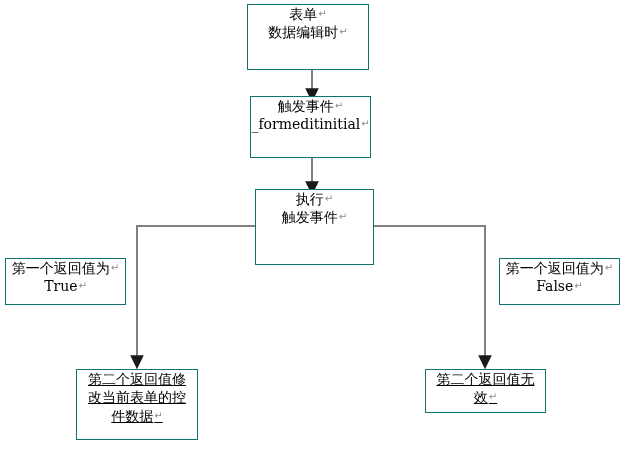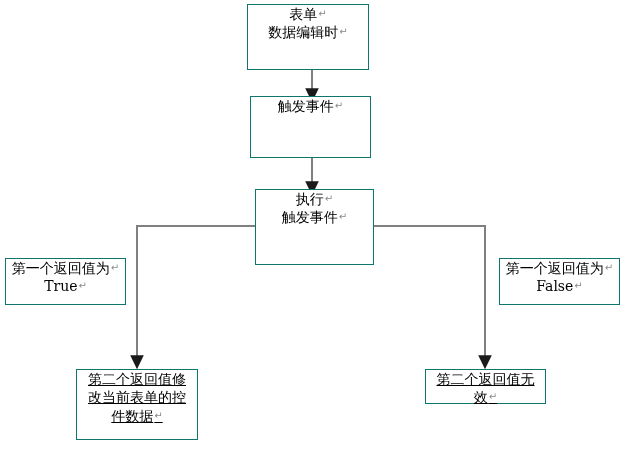--- a/index.html
+++ b/index.html
@@ -90,20 +90,23 @@
     </span>
     <span class="ln cn">
       <span>数据编辑时</span><span class="pil">↵</span>
     </span>
   </div>
 
   <div class="node" style="left:250px; top:96px; width:121px; height:62px;">
     <span class="ln cn">
       <span>触发事件</span><span class="pil">↵</span>
     </span>
+    <span class="ln lat">
+      <span>_formeditinitial</span><span class="pil">↵</span>
+    </span>
   </div>
 
   <div class="node" style="left:255px; top:189px; width:119px; height:76px;">
     <span class="ln cn">
       <span>执行</span><span class="pil">↵</span>
     </span>
     <span class="ln cn">
       <span>触发事件</span><span class="pil">↵</span>
     </span>
   </div>
@@ -125,19 +128,19 @@
       <span>False</span><span class="pil">↵</span>
     </span>
   </div>
 
   <div class="node" style="left:76px; top:369px; width:122px; height:71px; padding:0 6px;">
     <span class="wrapbox cn">
       <span>第二个返回值修改当前表单的控件数据</span><span class="pil">↵</span>
     </span>
   </div>
 
-  <div class="node" style="left:425px; top:369px; width:121px; height:35px; padding:0 6px;">
+  <div class="node" style="left:425px; top:369px; width:121px; height:44px; padding:0 6px;">
     <span class="wrapbox cn">
       <span>第二个返回值无效</span><span class="pil">↵</span>
     </span>
   </div>
 
 </div>
 
 </body></html>

